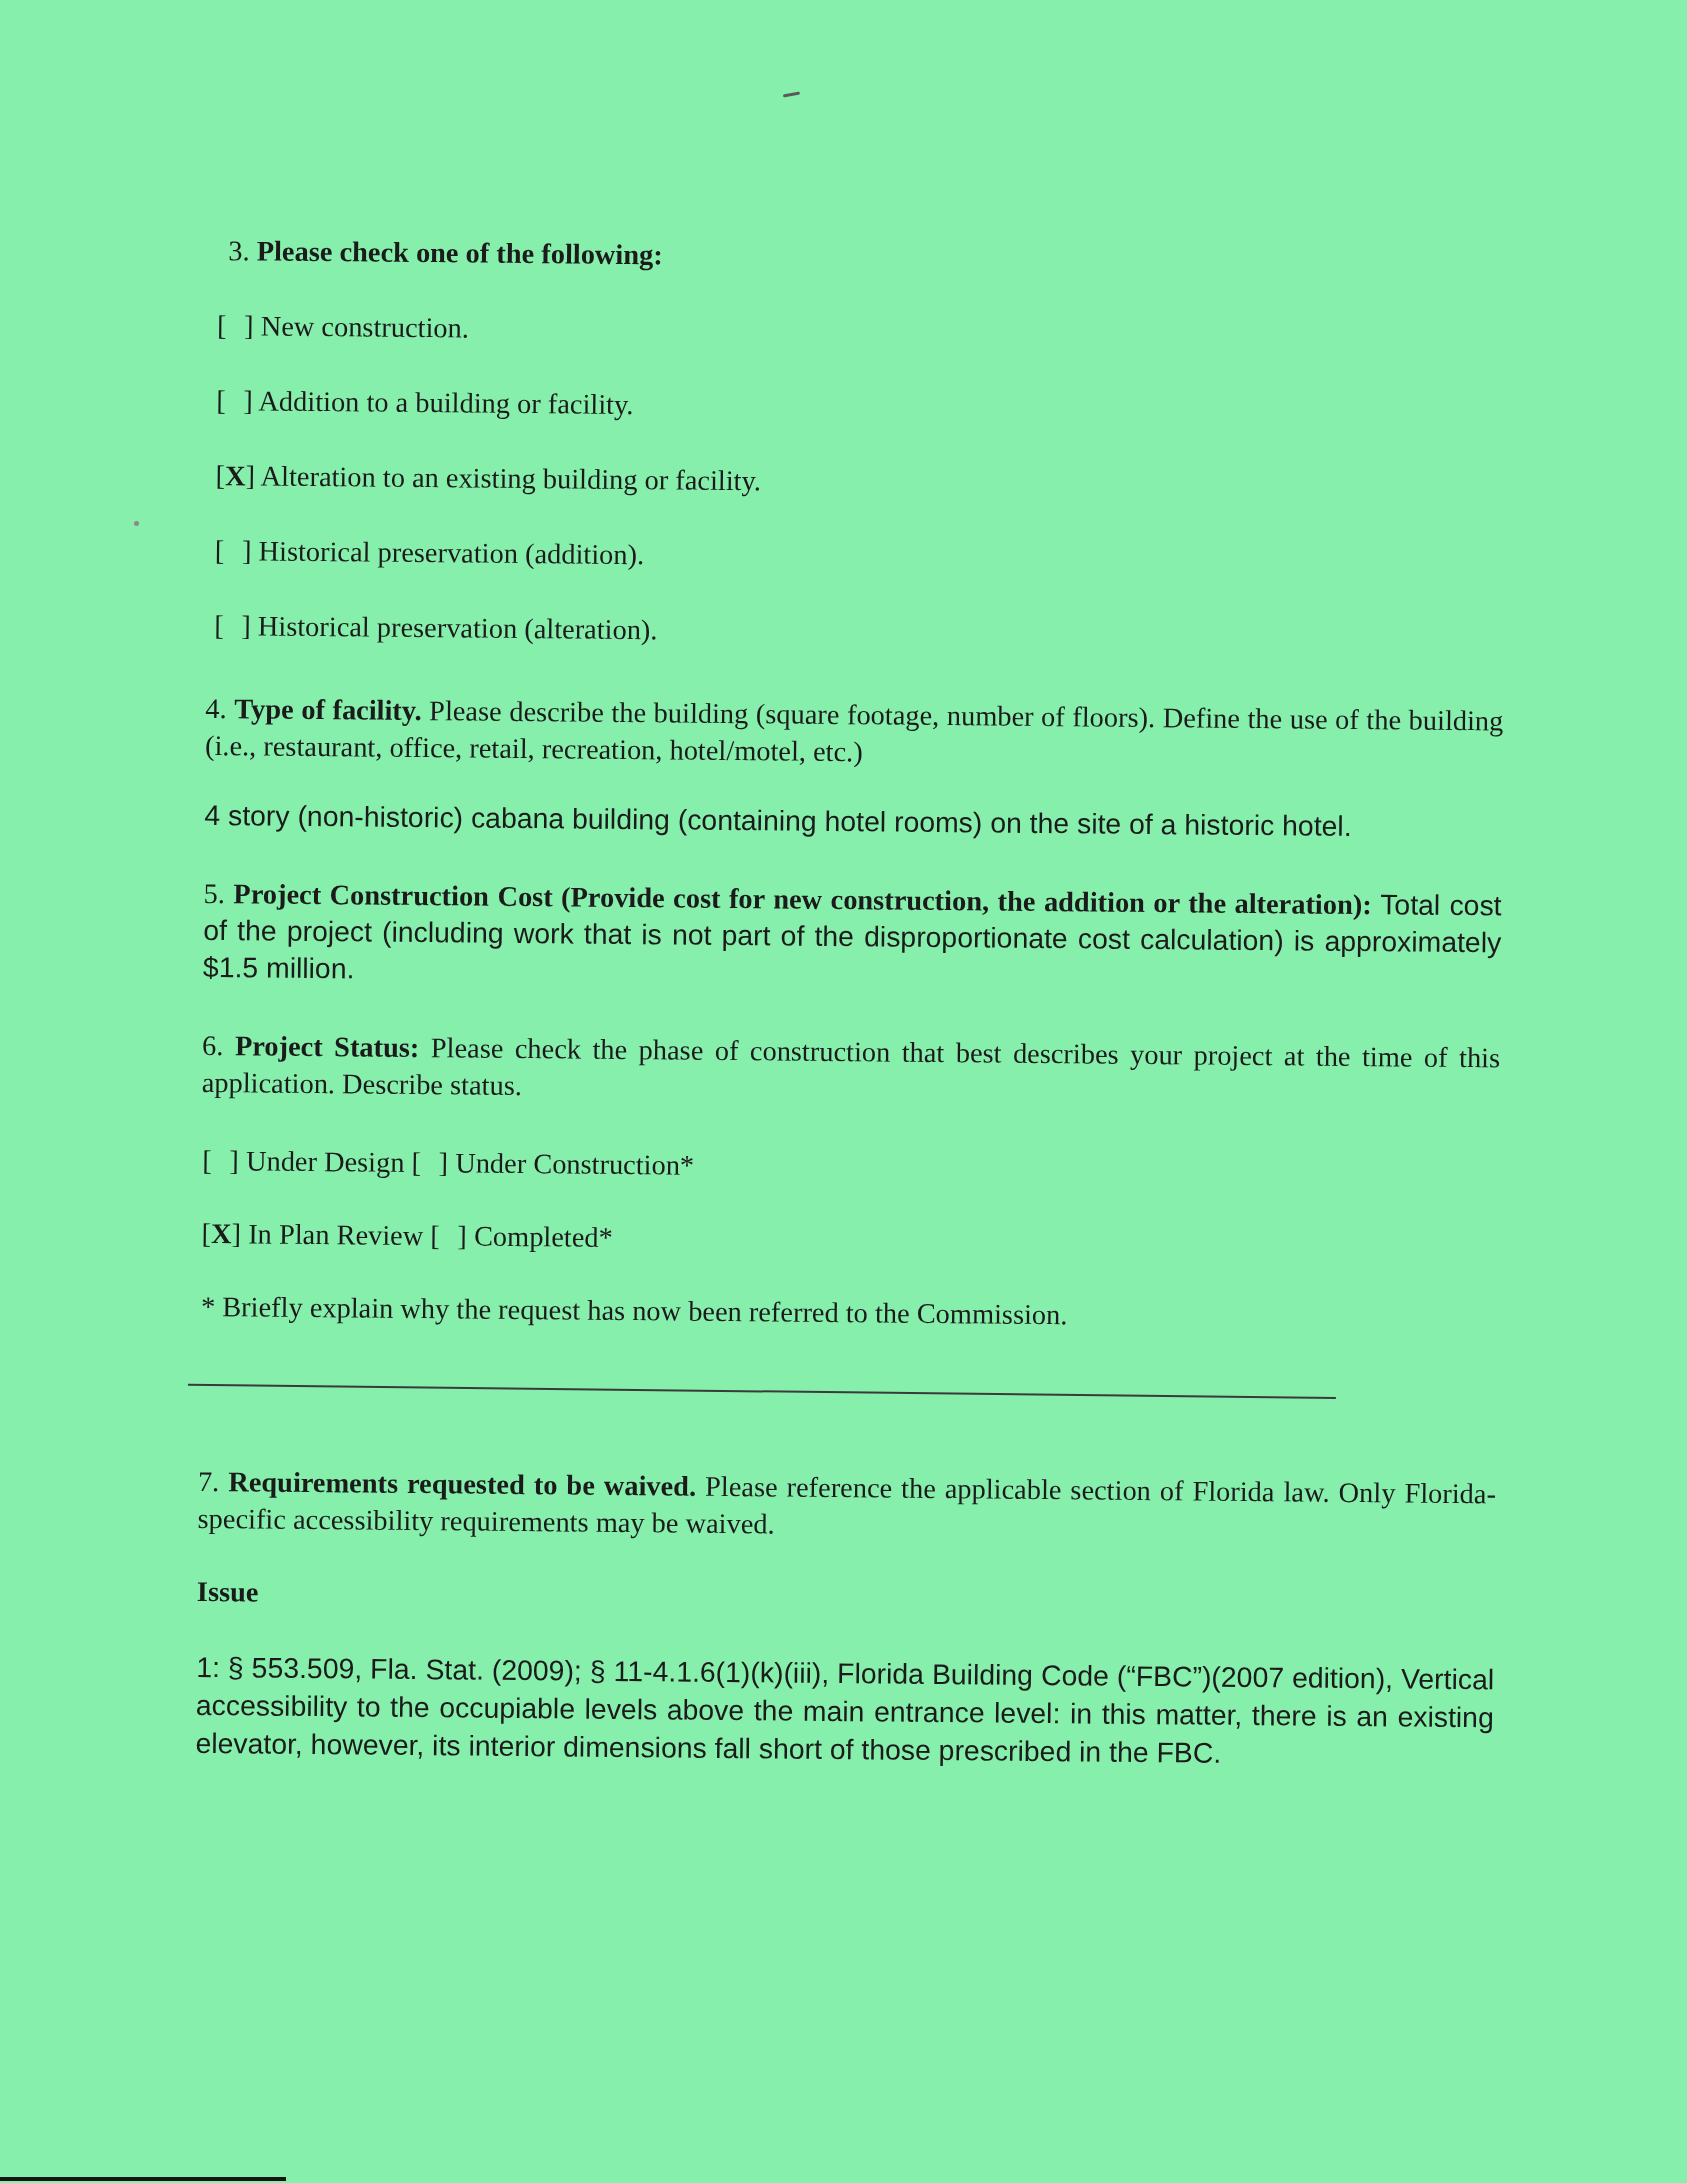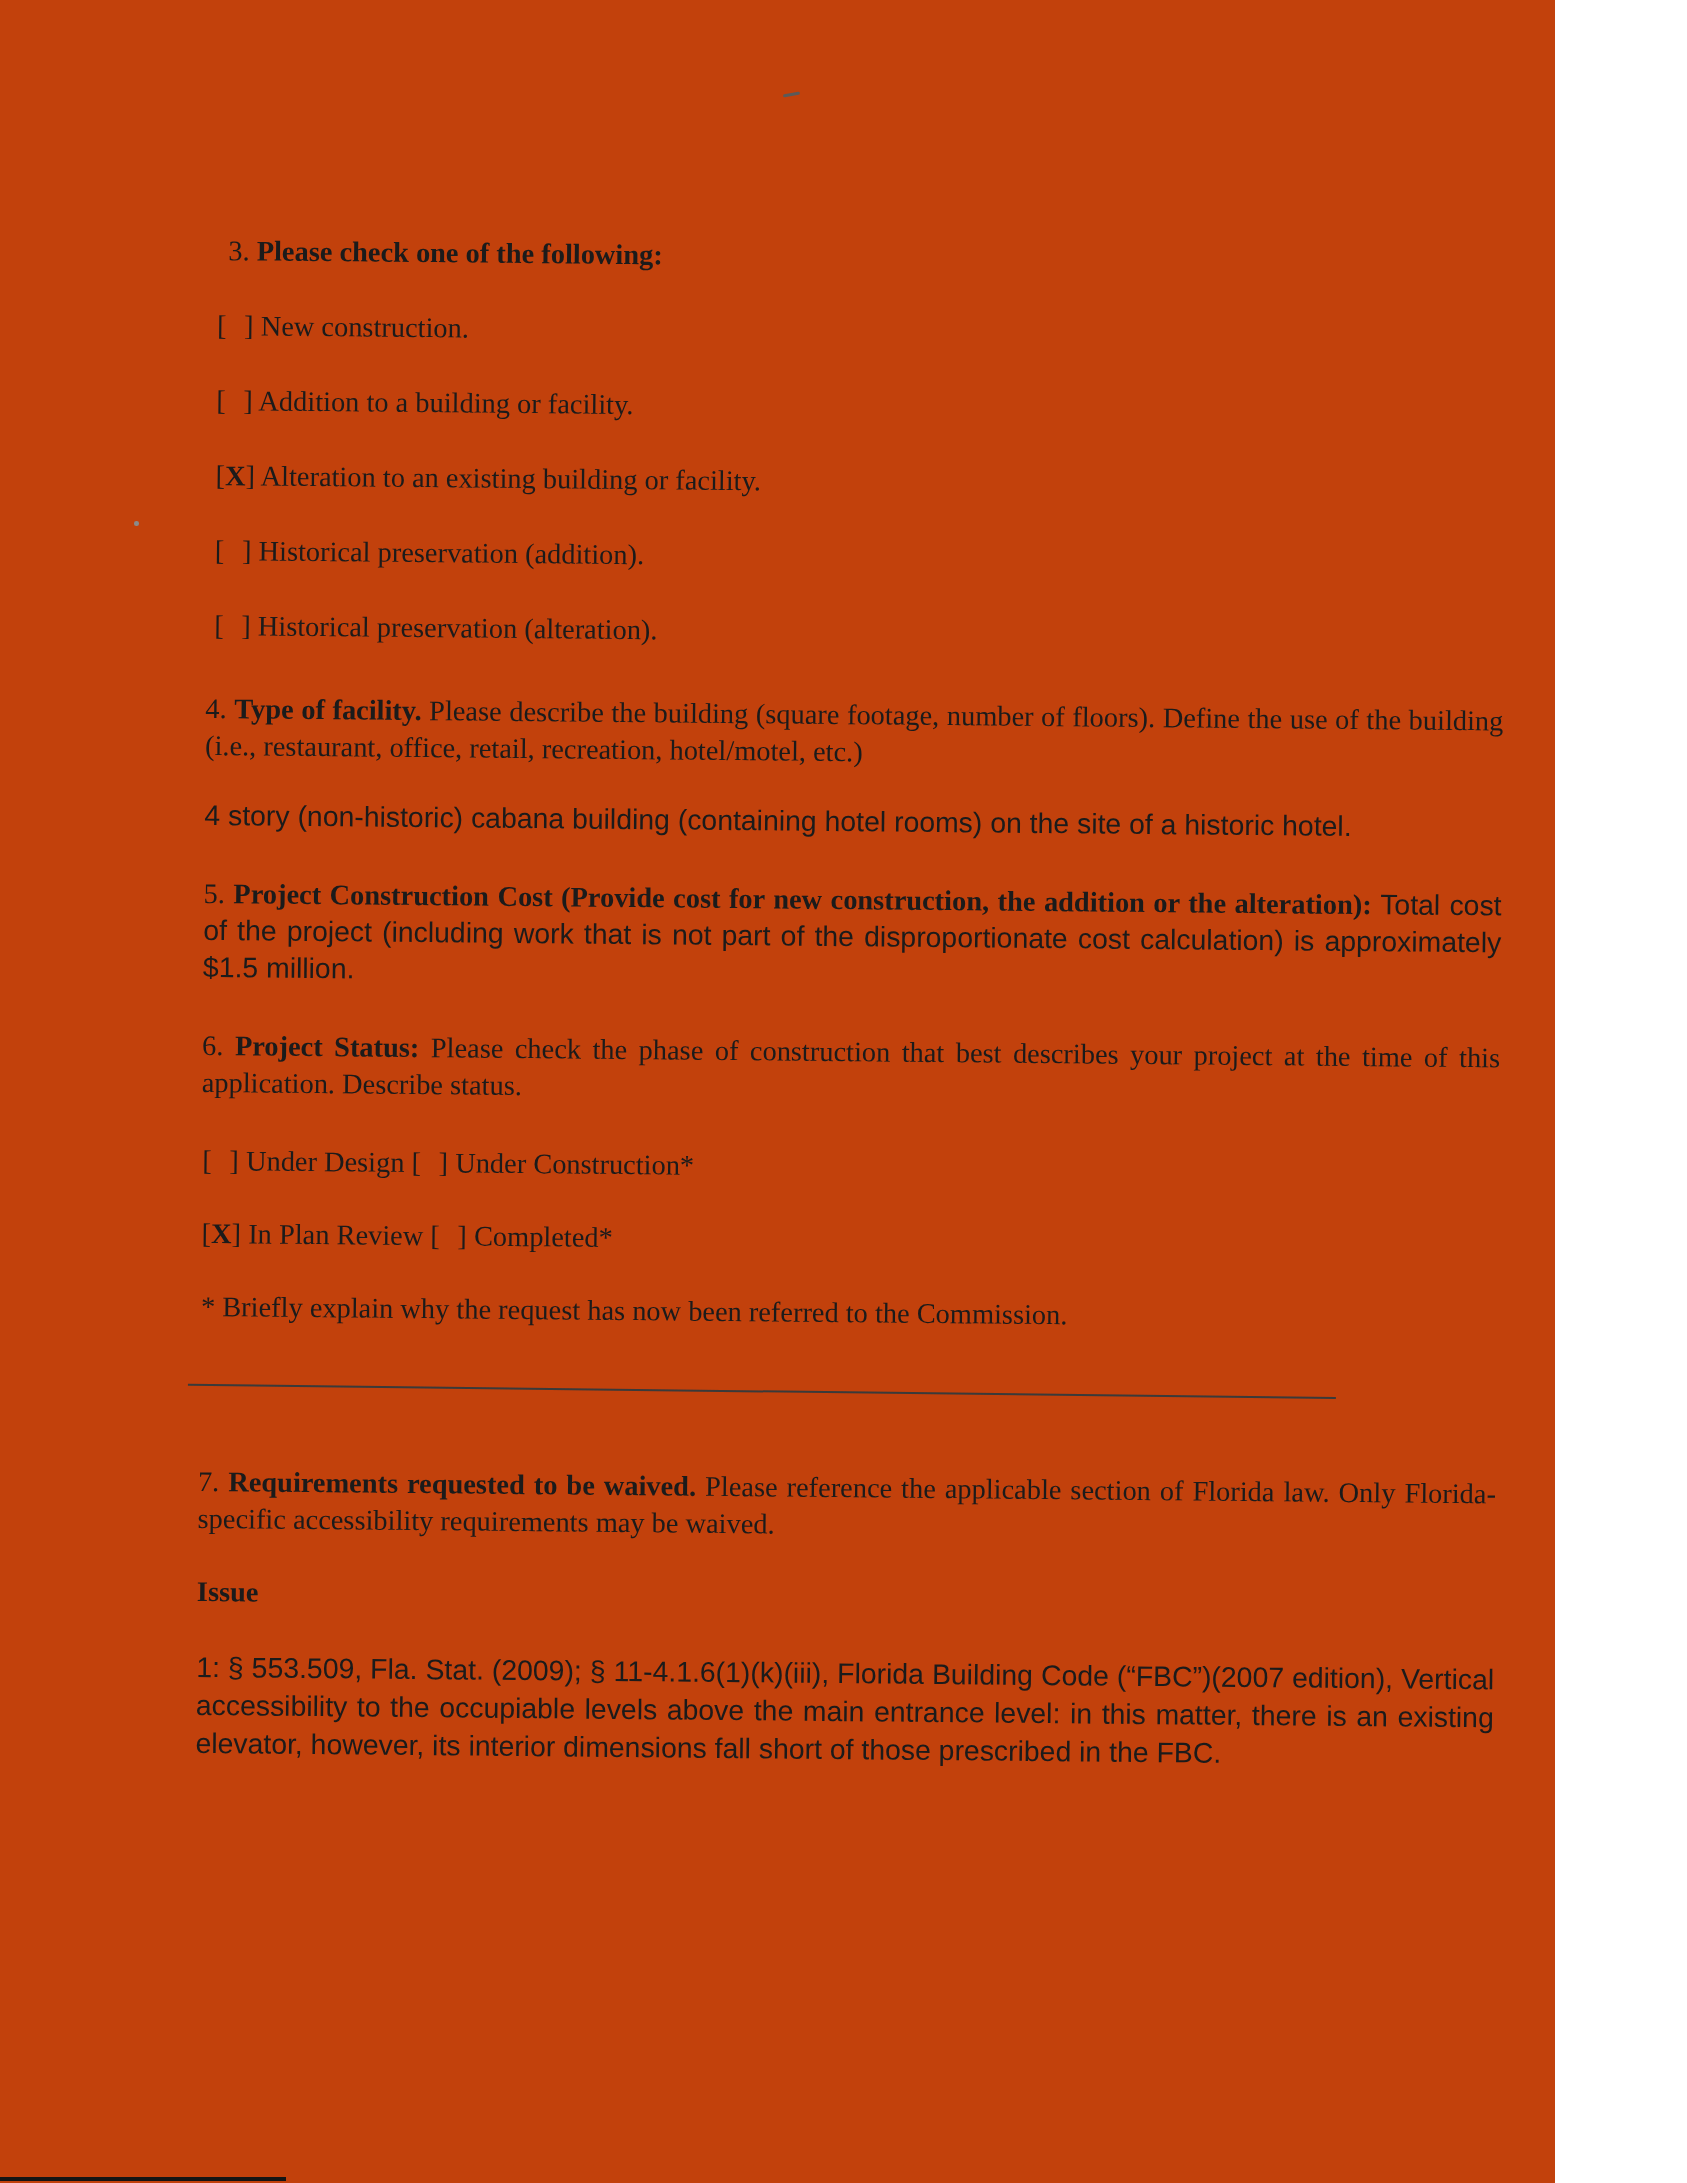--- a/index.html
+++ b/index.html
@@ -3,22 +3,22 @@
 <meta charset="utf-8">
 <style>
   html, body {
     margin: 0; padding: 0;
     background: #ffffff;
     width: 1687px; height: 2183px;
     overflow: hidden;
   }
   .page {
     position: relative;
-    width: 1555px; height: 2183px;
-    background: #c2410c;
+    width: 1687px; height: 2183px;
+    background: #86efac;
     font-family: "Liberation Serif", serif;
     color: #1b1b1b;
   }
   
   .artifact-dash {
     position: absolute; left: 783px; top: 93px;
     width: 17px; height: 3.3px; background: #5a5a5a;
     border-radius: 2px; transform: rotate(-10deg);
   }
   .artifact-dot {

